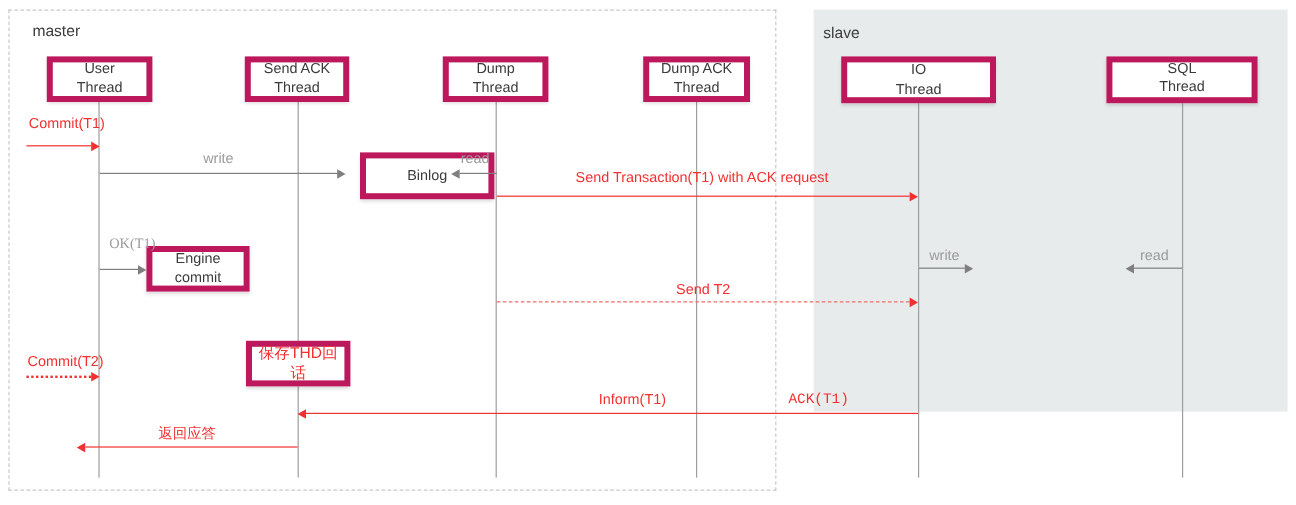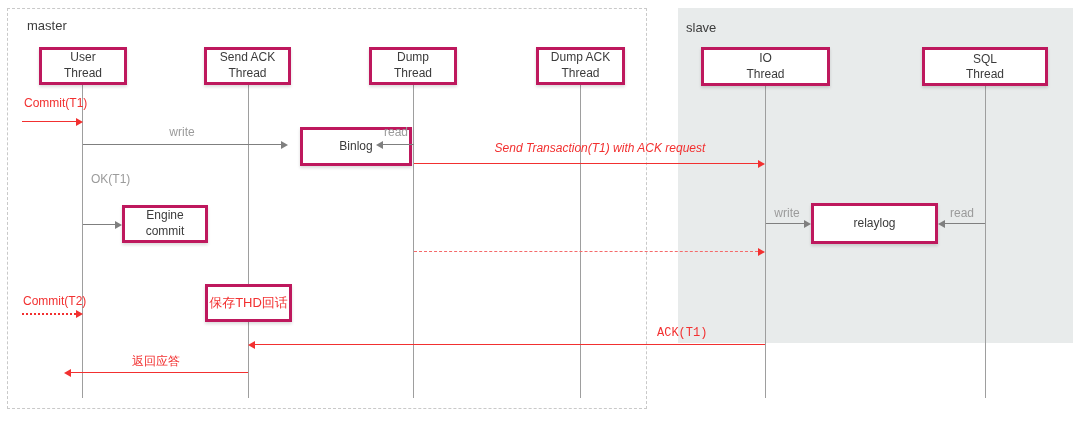--- a/index.html
+++ b/index.html
@@ -13,21 +13,21 @@
   .group-slave{position:absolute;left:678px;top:8px;width:395px;height:335px;
     background:#e8ebeb;}
   .group-label{position:absolute;font-size:13px;color:#3c3c3c;}
   .group-master .group-label{left:19px;top:9px;}
   .group-slave .group-label{left:8px;top:12px;}
 
   
   .lifeline{position:absolute;top:85px;height:313px;width:1px;background:#9e9e9e;z-index:1;}
 
   
-  .box{position:absolute;background:#fff;border:3px solid #be185d;box-sizing:border-box;
+  .box{position:absolute;background:#fff;border:5px solid #be185d;box-sizing:border-box;
     box-shadow:0 2px 3px rgba(0,0,0,0.14);display:flex;flex-direction:column;
     align-items:center;justify-content:center;font-size:12px;color:#3b3b3b;
     line-height:1.3;z-index:2;text-align:center;}
   .box .ln{display:block;}
   .box.red-note{color:#f23030;font-size:13px;}
 
   
   .msg{position:absolute;height:0;z-index:3;}
   .msg.red{border-top:1px solid #f23030;}
   .msg.red-dashed{border-top:1px dashed #f56a6a;}
@@ -93,62 +93,61 @@
     <span class="ln">Thread</span>
   </div>
 
   <div class="box" style="left:300px;top:127px;width:112px;height:39px;align-items:center;">
     <span class="ln">Binlog</span>
   </div>
   <div class="box" style="left:122px;top:205px;width:86px;height:38px;">
     <span class="ln">Engine</span>
     <span class="ln">commit</span>
   </div>
-  <div class="box" style="left:811px;top:203px;width:127px;height:41px;">
-    <span class="ln">relaylog</span>
-  </div>
   <div class="box red-note" style="left:205px;top:284px;width:87px;height:38px;">
     <span class="ln">保存THD回话</span>
   </div>
 
   <span class="mlabel red" style="left:24px;top:96px;">Commit(T1)</span>
   <div class="msg red" style="left:22px;top:121px;width:54px;"></div>
   <div class="ah red r" style="left:76px;top:118px;"></div>
 
   <span class="mlabel gray center" style="left:83px;top:125px;width:198px;">write</span>
   <div class="msg gray" style="left:83px;top:144px;width:199px;"></div>
   <div class="ah r" style="left:281px;top:141px;"></div>
 
   <span class="mlabel gray center" style="left:378px;top:125px;width:36px;">read</span>
   <div class="msg gray" style="left:383px;top:144px;width:31px;"></div>
   <div class="ah l" style="left:376px;top:141px;"></div>
 
-  <span class="mlabel red center" style="left:428px;top:141px;width:344px;font-style:italic;">Send Transaction(T1) with ACK request</span>
+  <span class="mlabel red center" style="left:413px;top:141px;width:344px;">Send Transaction(T1) with ACK request</span>
   <div class="msg red" style="left:414px;top:163px;width:344px;"></div>
   <div class="ah red r" style="left:758px;top:160px;"></div>
 
-  <span class="mlabel gray" style="left:91px;top:172px;">OK(T1)</span>
+  <span class="mlabel gray" style="left:91px;top:196px;font-family:Liberation Serif, serif;">OK(T1)</span>
   <div class="msg gray" style="left:83px;top:224px;width:32px;"></div>
   <div class="ah r" style="left:115px;top:221px;"></div>
 
   <span class="mlabel gray center" style="left:766px;top:206px;width:42px;">write</span>
   <div class="msg gray" style="left:766px;top:223px;width:38px;"></div>
   <div class="ah r" style="left:804px;top:220px;"></div>
 
   <span class="mlabel gray center" style="left:941px;top:206px;width:42px;">read</span>
   <div class="msg gray" style="left:945px;top:223px;width:40px;"></div>
   <div class="ah l" style="left:938px;top:220px;"></div>
 
+  <span class="mlabel red center" style="left:414px;top:234px;width:344px;">Send T2</span>
   <div class="msg red-dashed" style="left:414px;top:251px;width:344px;"></div>
   <div class="ah red r" style="left:758px;top:248px;"></div>
 
   <span class="mlabel red" style="left:23px;top:294px;">Commit(T2)</span>
   <div class="msg red-dotted" style="left:22px;top:313px;width:54px;"></div>
   <div class="ah red r" style="left:76px;top:310px;"></div>
 
+  <span class="mlabel red center" style="left:457px;top:326px;width:140px;">Inform(T1)</span>
   <span class="mlabel red right" style="left:657px;top:326px;width:100px;">ACK(T1)</span>
   <div class="msg red" style="left:255px;top:344px;width:510px;"></div>
   <div class="ah red l" style="left:248px;top:341px;"></div>
 
   <span class="mlabel red center" style="left:64px;top:353px;width:184px;">返回应答</span>
   <div class="msg red" style="left:71px;top:372px;width:177px;"></div>
   <div class="ah red l" style="left:64px;top:369px;"></div>
 
 </div>
 

